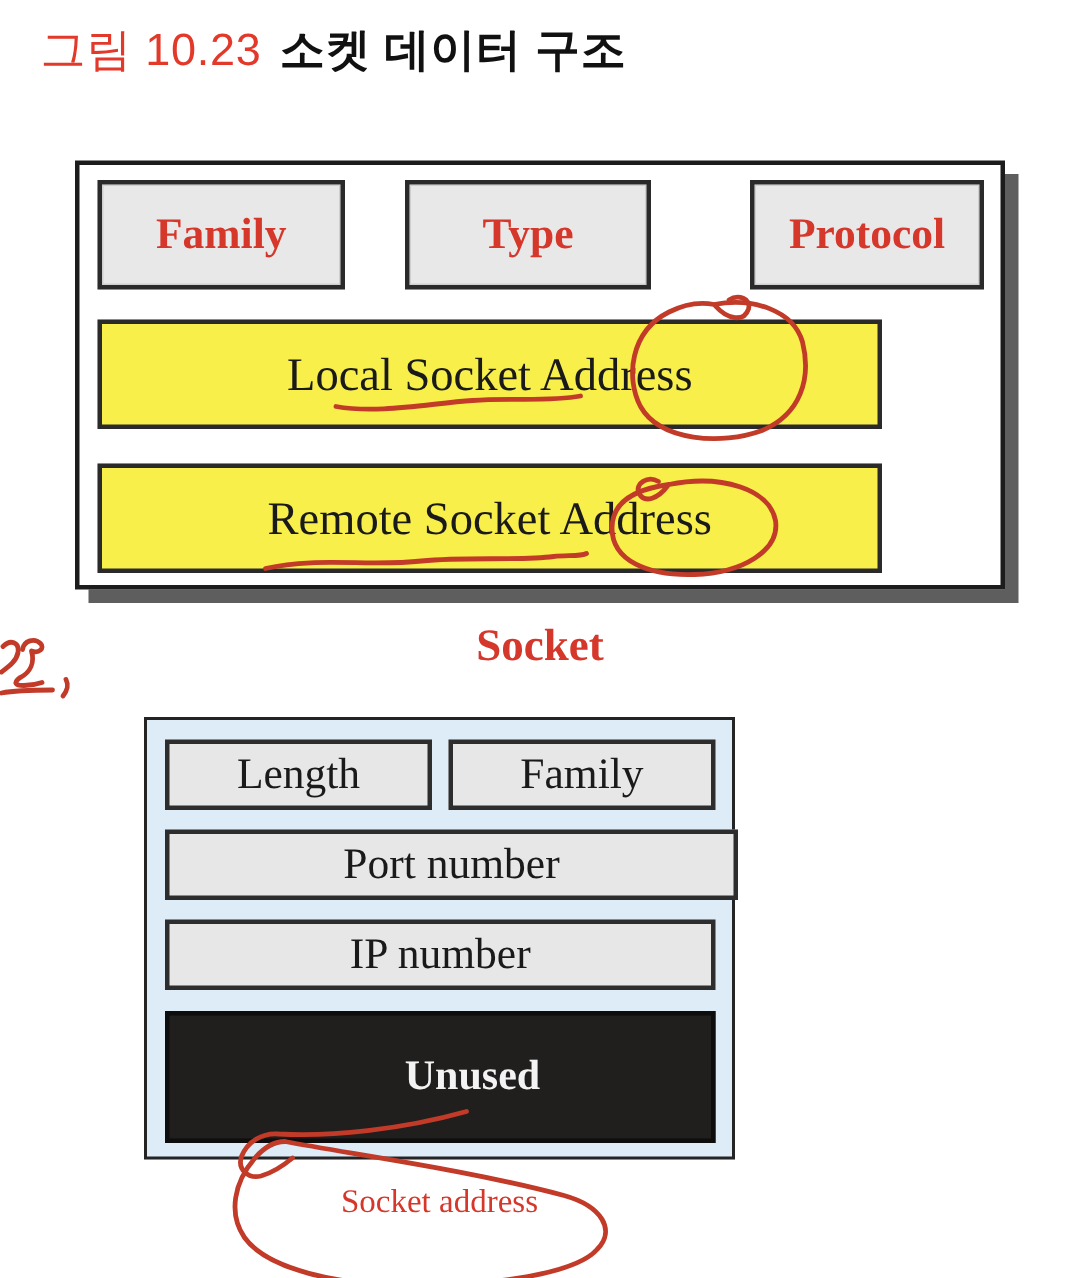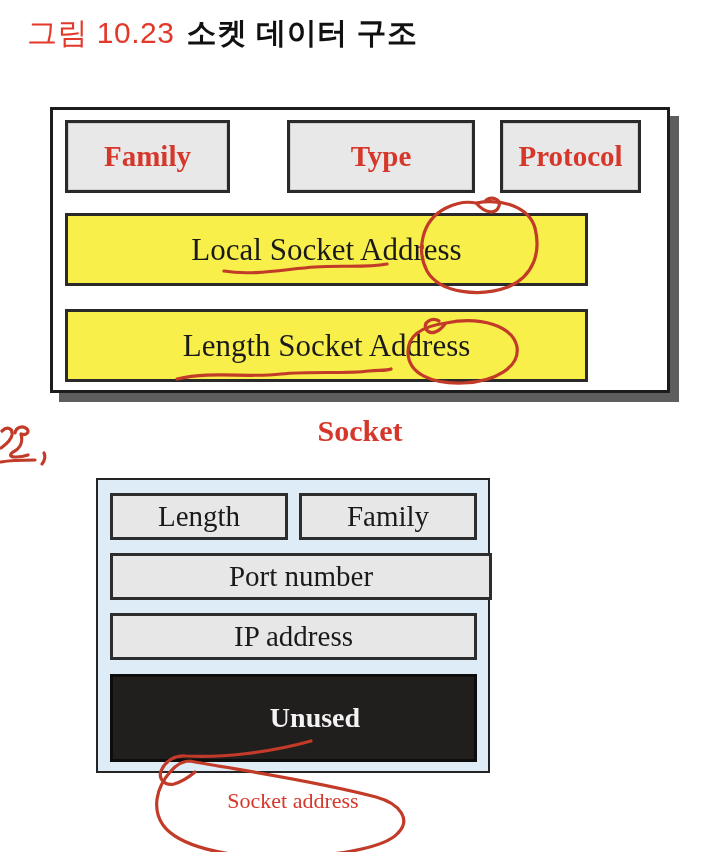--- a/index.html
+++ b/index.html
@@ -9,22 +9,22 @@
   .fig-title{position:absolute;left:27px;top:13px;font-family:"Liberation Sans",sans-serif;
              font-size:30px;font-weight:600;letter-spacing:0.5px;white-space:nowrap;color:#111;}
   .fig-title .red{color:#e3392b;margin-right:12px;font-weight:500;}
   
   .socket-box{position:absolute;left:50px;top:107px;width:620px;height:286px;background:#fff;
               border:3px solid #1c1c1c;box-sizing:border-box;box-shadow:9px 9px 0 0 #5e5e5e;}
   .gbox{position:absolute;height:73px;background:#e8e8e8;border:3px solid #2a2a2a;box-sizing:border-box;
         display:flex;align-items:center;justify-content:center;
         font-weight:bold;font-size:29px;color:#d6372b;box-shadow:0 0 0 1px #cfcfcf inset;}
   .gbox.f1{left:12px;top:10px;width:165px;}
-  .gbox.f2{left:234px;top:10px;width:188px;}
-  .gbox.f3{left:447px;top:10px;width:141px;}
+  .gbox.f2{left:217px;top:10px;width:164px;}
+  .gbox.f3{left:447px;top:10px;width:156px;}
   .yrow{position:absolute;left:12px;width:523px;height:73px;background:#f8ef4a;
         border:3px solid #2a2a2a;box-sizing:border-box;display:flex;align-items:center;
         justify-content:center;font-size:31px;color:#1a1a1a;}
   .yrow.r1{top:103px;}
   .yrow.r2{top:199px;}
   .socket-caption{position:absolute;left:50px;top:414px;width:620px;text-align:center;
                   font-weight:bold;font-size:30px;color:#d6372b;}
   
   .sa-box{position:absolute;left:96px;top:478px;width:394px;height:295px;background:#deecf8;
           border:2px solid #242424;box-sizing:border-box;}
@@ -49,29 +49,29 @@
 
   <div class="fig-title">
     <span class="red">그림 10.23</span><span>소켓 데이터 구조</span>
   </div>
 
   <div class="socket-box">
     <div class="gbox f1">Family</div>
     <div class="gbox f2">Type</div>
     <div class="gbox f3">Protocol</div>
     <div class="yrow r1">Local Socket Address</div>
-    <div class="yrow r2">Length Socket Address</div>
+    <div class="yrow r2">Remote Socket Address</div>
   </div>
   <div class="socket-caption">Socket</div>
 
   <div class="sa-box">
     <div class="sbox len">Length</div>
     <div class="sbox fam">Family</div>
     <div class="sbox port">Port number</div>
-    <div class="sbox ip">IP address</div>
+    <div class="sbox ip">IP number</div>
     <div class="sbox unused">Unused</div>
   </div>
   <div class="sa-caption">Socket address</div>
 
   <svg class="ink" viewBox="0 0 716 852">
 
     <path d="M476,203 C502,198 529,207 535,228 C541,252 534,276 508,287
              C481,297 440,294 427,271 C417,252 420,221 446,208 C456,203 466,201 476,203"></path>
     <path d="M477,204 C485,213 496,215 499,206 C501,199 492,196 486,200"></path>
 

